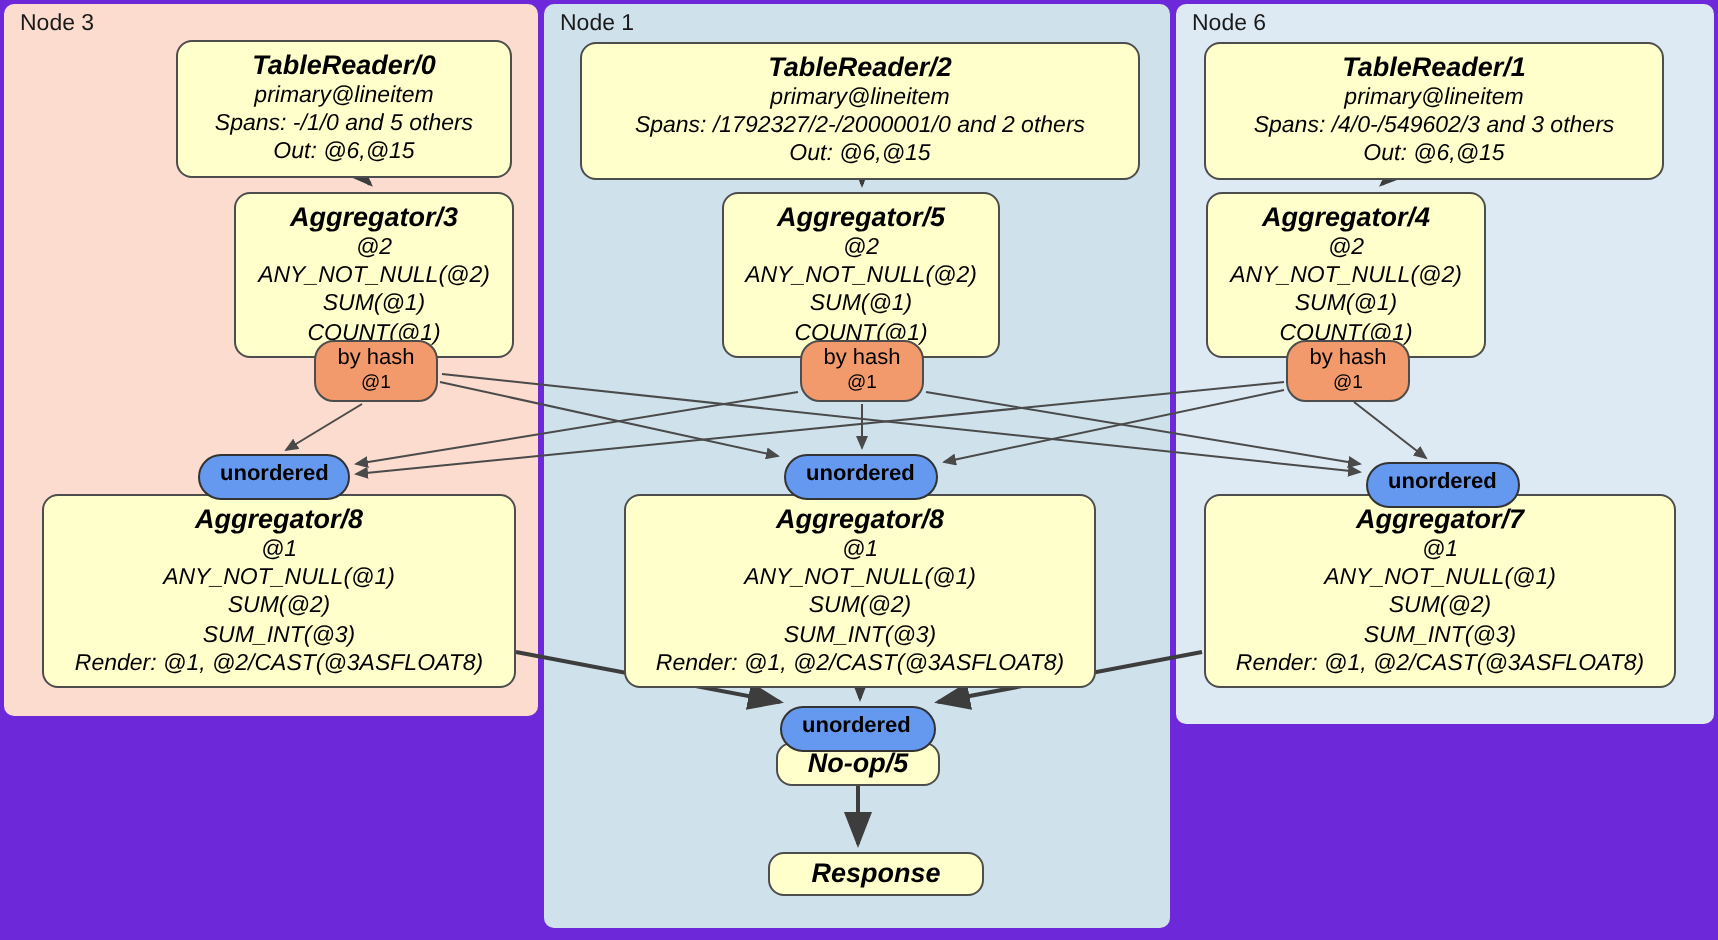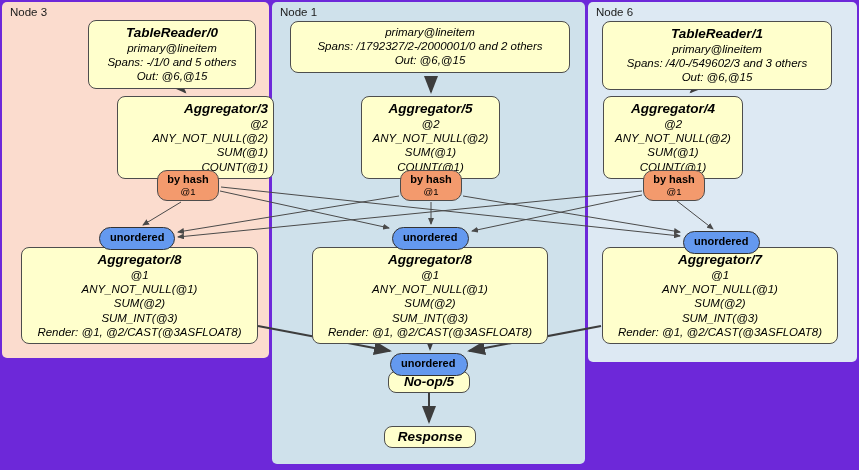--- a/index.html
+++ b/index.html
@@ -18,21 +18,21 @@
     background:#ffffcc;border:1.4px solid #4d4d4d;border-radius:8px;
     text-align:center;padding:3px 5px 4px;
   }
   .proc .title{font-size:13.5px;font-weight:bold;line-height:17px;white-space:nowrap;font-style:italic;}
   .proc .ln{font-size:11.5px;line-height:14.2px;white-space:nowrap;font-style:italic;}
   .router{
     position:absolute;z-index:4;box-sizing:border-box;width:62px;height:31px;
     background:#f39a6d;border:1.4px solid #4d4d4d;border-radius:10px;
     text-align:center;padding-top:2px;
   }
-  .router .rl{font-size:11px;font-weight:bold;line-height:13px;}
+  .router .rl{font-size:11px;font-weight:normal;line-height:13px;}
   .router .rd{font-size:9.5px;line-height:11px;}
   .sync{
     position:absolute;z-index:4;box-sizing:border-box;height:23px;
     background:#6499ef;border:1.4px solid #333;border-radius:12px;
     text-align:left;font-size:11px;font-weight:bold;line-height:19px;
     padding:0 10px;white-space:nowrap;
   }
 </style>
 </head>
 <body>
@@ -79,21 +79,21 @@
       <line x1="677" y1="201" x2="713" y2="229"></line>
     </g>
   </svg>
 
   <div class="proc" style="left:88px;top:20px;width:168px;">
     <div class="title">TableReader/0</div>
     <div class="ln">primary@lineitem</div>
     <div class="ln">Spans: -/1/0 and 5 others</div>
     <div class="ln">Out: @6,@15</div>
   </div>
-  <div class="proc" style="left:117px;top:96px;width:157px;text-align:right;">
+  <div class="proc" style="left:117px;top:96px;width:140px;">
     <div class="title">Aggregator/3</div>
     <div class="ln">@2</div>
     <div class="ln">ANY_NOT_NULL(@2)</div>
     <div class="ln">SUM(@1)</div>
     <div class="ln">COUNT(@1)</div>
   </div>
   <div class="router" style="left:157px;top:170px;">
     <div class="rl">by hash</div>
     <div class="rd">@1</div>
   </div>
@@ -101,20 +101,21 @@
   <div class="proc" style="left:21px;top:247px;width:237px;">
     <div class="title">Aggregator/8</div>
     <div class="ln">@1</div>
     <div class="ln">ANY_NOT_NULL(@1)</div>
     <div class="ln">SUM(@2)</div>
     <div class="ln">SUM_INT(@3)</div>
     <div class="ln">Render: @1, @2/CAST(@3ASFLOAT8)</div>
   </div>
 
   <div class="proc" style="left:290px;top:21px;width:280px;">
+    <div class="title">TableReader/2</div>
     <div class="ln">primary@lineitem</div>
     <div class="ln">Spans: /1792327/2-/2000001/0 and 2 others</div>
     <div class="ln">Out: @6,@15</div>
   </div>
   <div class="proc" style="left:361px;top:96px;width:139px;">
     <div class="title">Aggregator/5</div>
     <div class="ln">@2</div>
     <div class="ln">ANY_NOT_NULL(@2)</div>
     <div class="ln">SUM(@1)</div>
     <div class="ln">COUNT(@1)</div>
@@ -157,17 +158,17 @@
     <div class="ln">ANY_NOT_NULL(@1)</div>
     <div class="ln">SUM(@2)</div>
     <div class="ln">SUM_INT(@3)</div>
     <div class="ln">Render: @1, @2/CAST(@3ASFLOAT8)</div>
   </div>
 
   <div class="sync" style="left:390px;top:353px;width:78px;">unordered</div>
   <div class="proc" style="left:388px;top:371px;width:82px;padding:1px 5px 2px;">
     <div class="title">No-op/5</div>
   </div>
-  <div class="proc" style="left:384px;top:426px;width:92px;padding:1px 5px 2px;">
+  <div class="proc" style="left:384px;top:426px;width:108px;padding:1px 5px 2px;">
     <div class="title">Response</div>
   </div>
 
 </div>
 
 </body></html>

